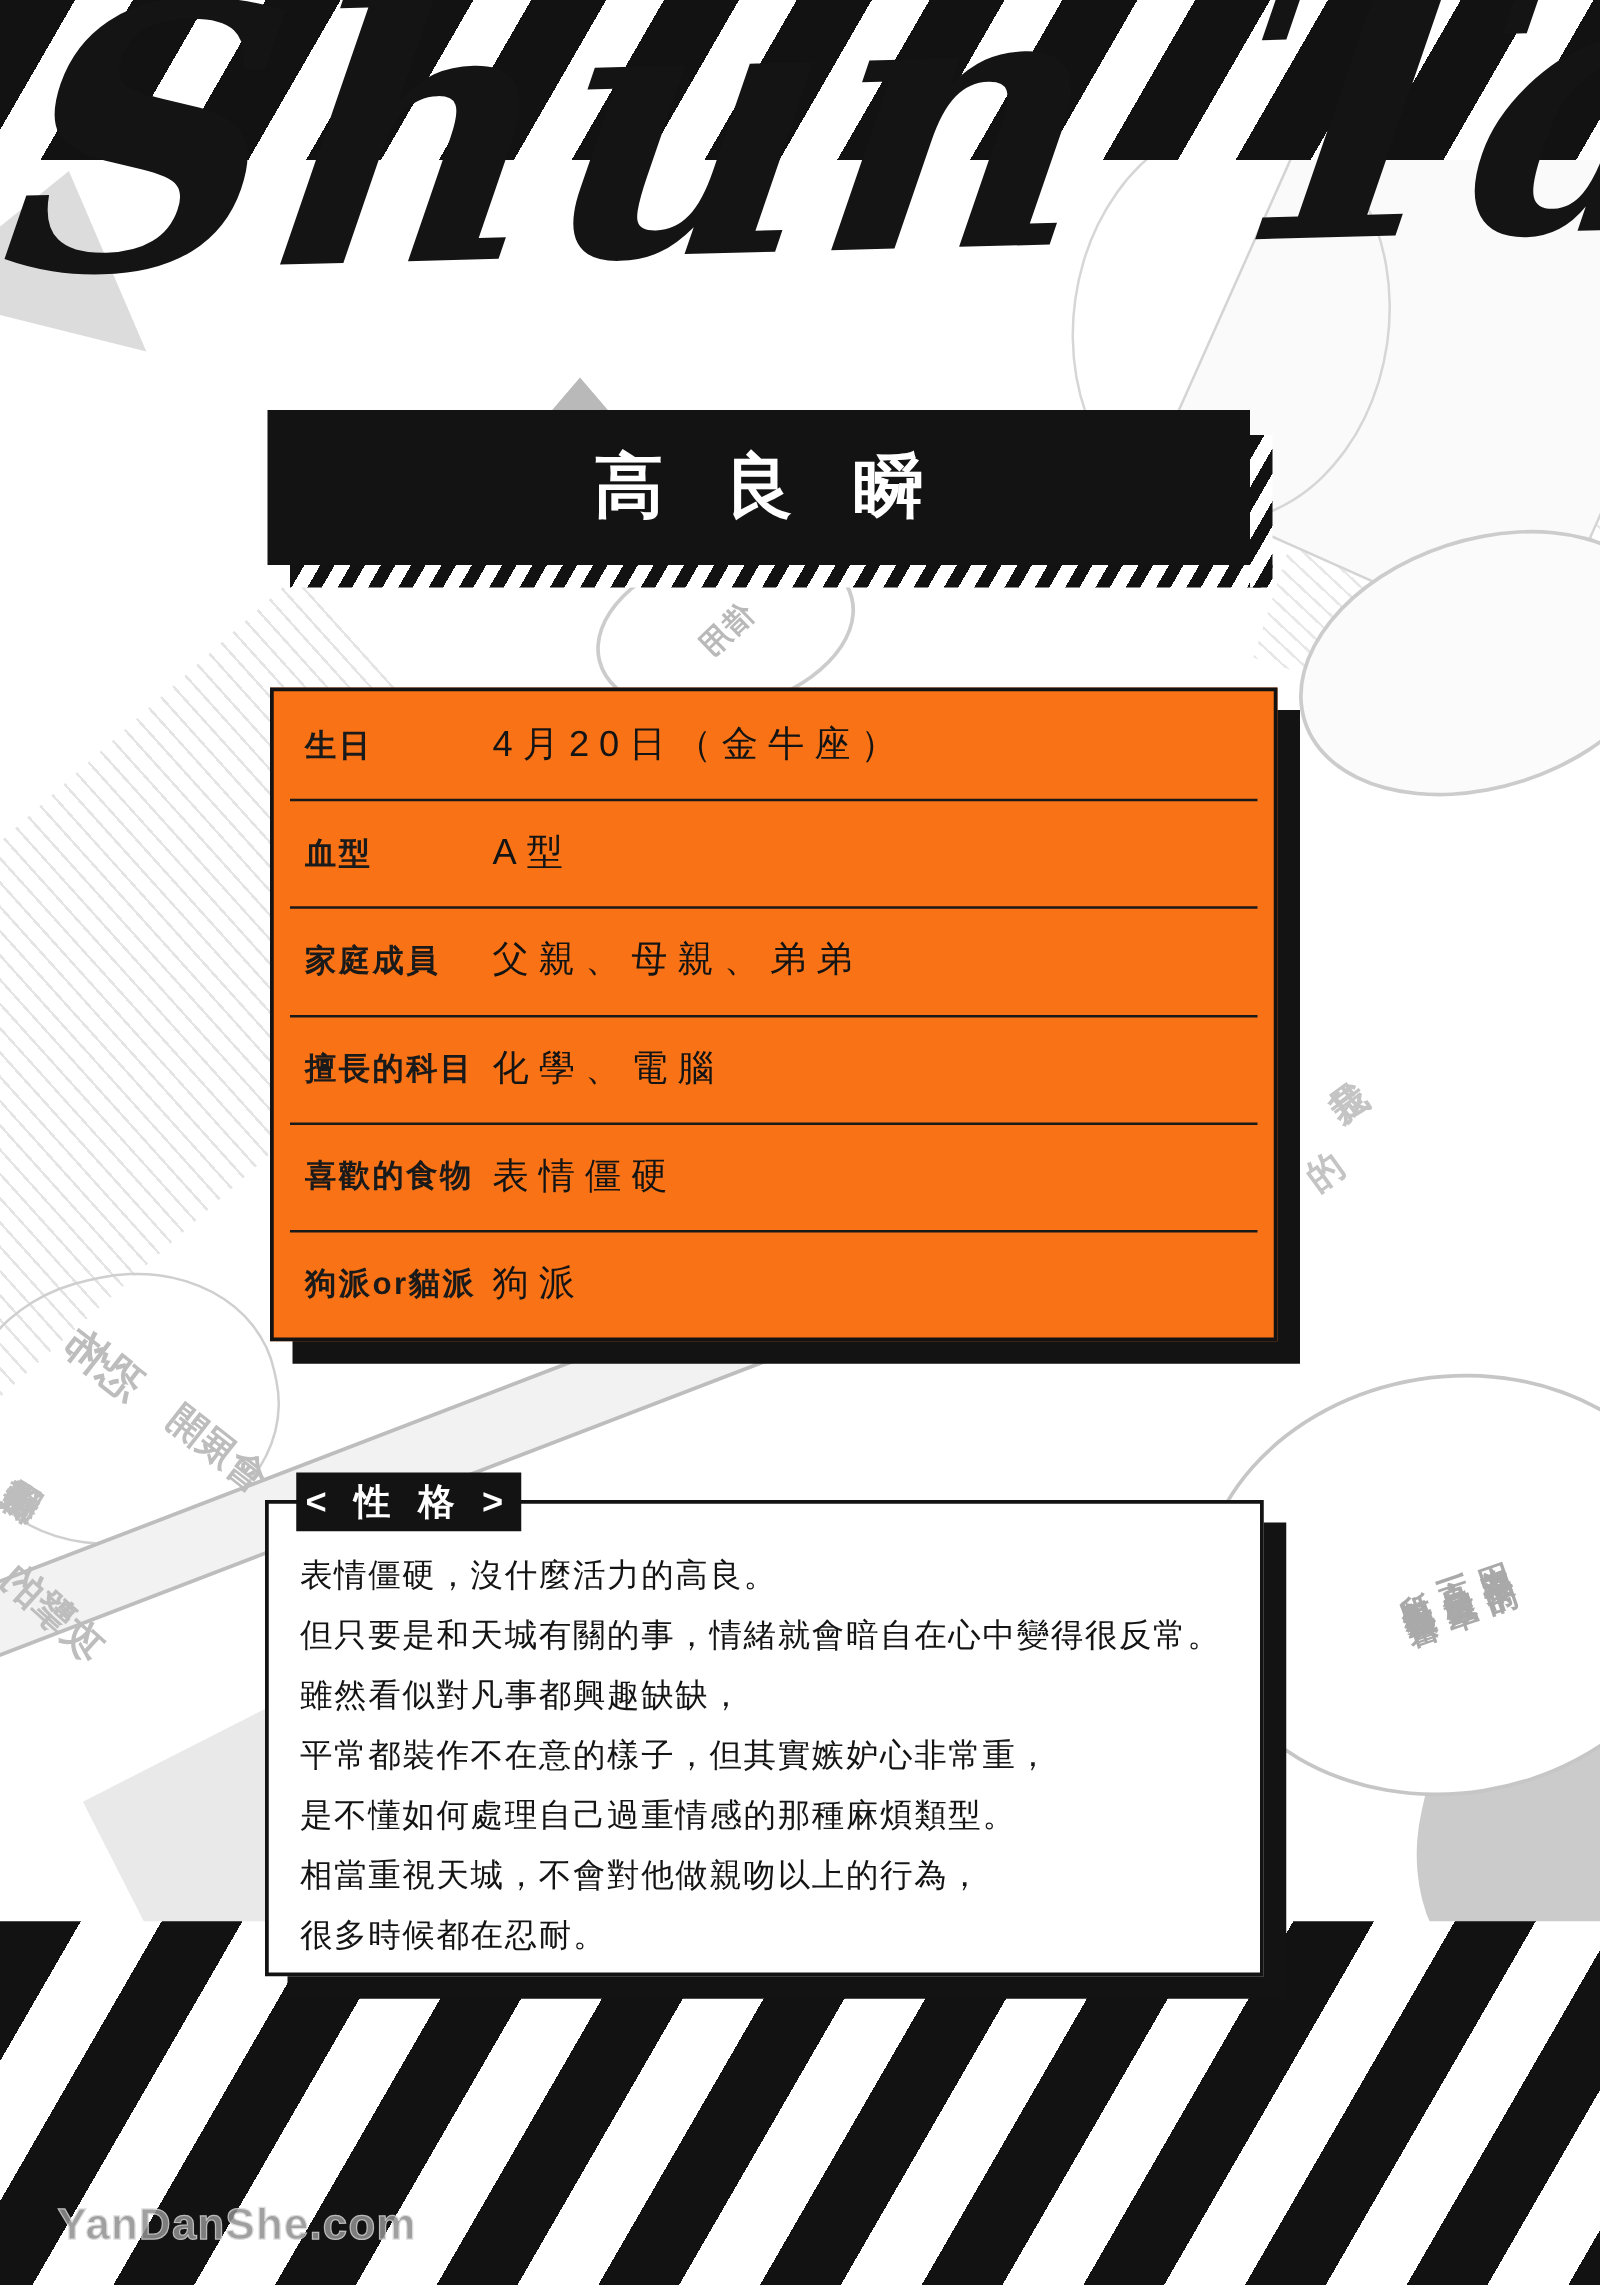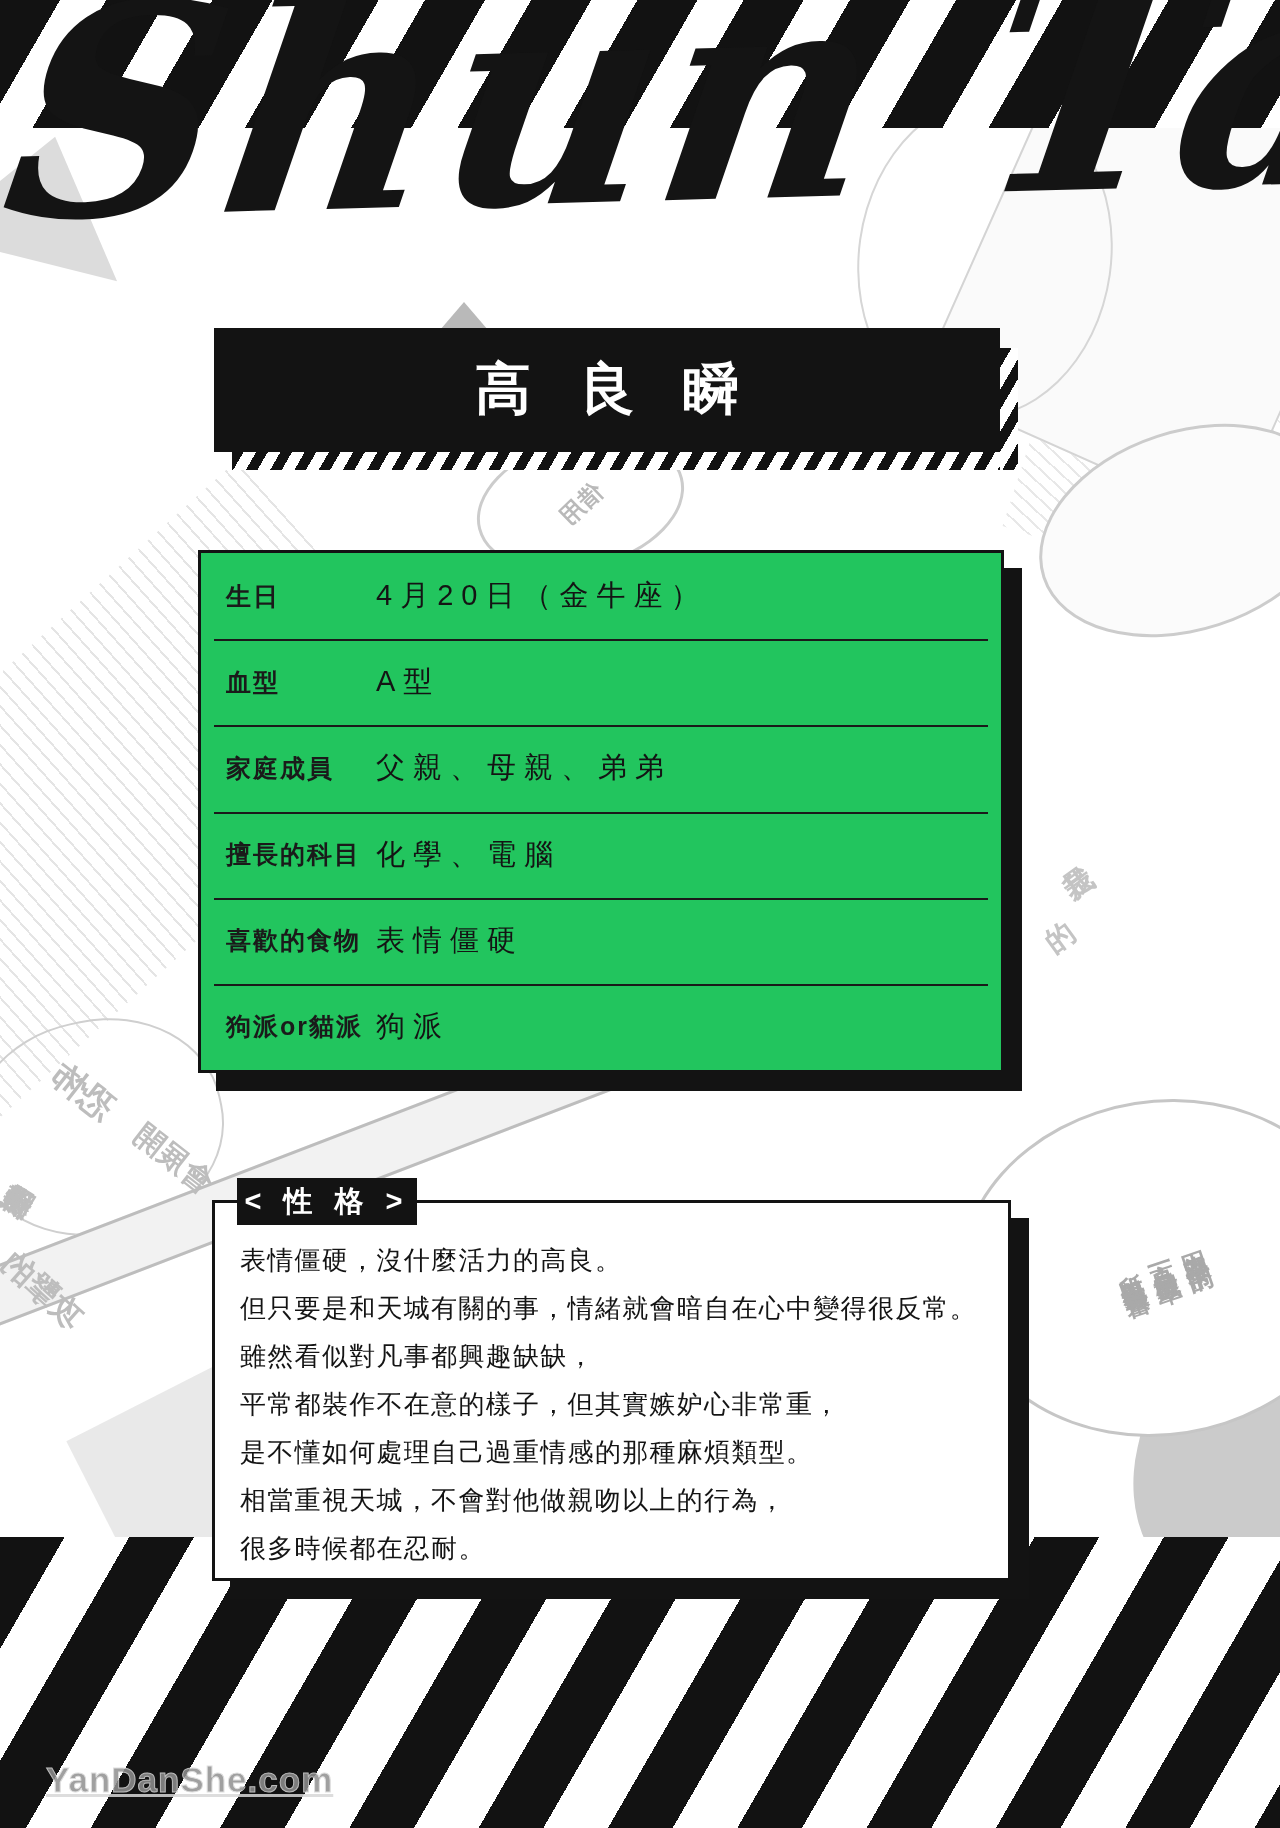--- a/index.html
+++ b/index.html
@@ -24,42 +24,42 @@
   .title-box{position:absolute;left:214px;top:328px;width:786px;height:124px;
     background:#131313;z-index:4;display:flex;align-items:center;justify-content:center;}
   .title-box span{color:#ffffff;font-weight:700;font-size:56px;
     letter-spacing:48px;padding-left:48px;white-space:nowrap;}
   .hatch{position:absolute;z-index:3;
     background:repeating-linear-gradient(120deg,#121212 0 10px,#ffffff 10px 21px);}
   .hatch-bottom{left:232px;top:452px;width:786px;height:18px;}
   .hatch-right{left:1000px;top:348px;width:18px;height:122px;}
 
   
-  .profile-table{position:absolute;left:198px;top:550px;width:800px;height:517px;
-    background:#22c55e;border:3px solid #131313;box-shadow:18px 18px 0 #131313;
+  .profile-table{position:absolute;left:216px;top:550px;width:800px;height:517px;
+    background:#f97316;border:3px solid #131313;box-shadow:18px 18px 0 #131313;
     z-index:4;display:flex;flex-direction:column;}
   .row{flex:1 1 0;display:flex;align-items:center;padding-left:25px;}
   .cell-label{width:150px;font-size:25px;font-weight:700;letter-spacing:2px;color:#1a1a1a;}
   .cell-value{font-size:29px;font-weight:400;letter-spacing:8px;color:#141414;white-space:nowrap;}
   .divider{position:absolute;left:13px;right:13px;height:2px;background:#1a1a1a;}
 
   
   .personality-box{position:absolute;left:212px;top:1200px;width:799px;height:381px;
     background:#ffffff;border:3px solid #131313;box-shadow:18px 18px 0 #131313;
     z-index:4;padding:33px 0 0 25px;box-sizing:border-box;}
   .personality-box p{margin:0;font-size:26px;line-height:48px;font-weight:400;
     letter-spacing:1.3px;color:#141414;white-space:nowrap;}
   .personality-label{position:absolute;left:237px;top:1178px;width:180px;height:47px;
     background:#131313;color:#ffffff;z-index:5;display:flex;align-items:center;
     justify-content:center;font-size:29px;font-weight:700;letter-spacing:7px;}
 
   
   .watermark{position:absolute;left:46px;top:1760px;z-index:6;
     font-size:35px;font-weight:700;letter-spacing:1px;color:#909090;
-    -webkit-text-stroke:1px #d8d8d8;opacity:.85;text-decoration:underline;}
+    -webkit-text-stroke:1px #d8d8d8;opacity:.85;}
 
   
   .bg{position:absolute;inset:0;z-index:1;}
   .bg *{position:absolute;}
   .speedlines{left:-70px;top:470px;width:330px;height:680px;opacity:.4;
     transform:rotate(48deg);
     background:repeating-linear-gradient(0deg,#bdbdbd 0 2px,transparent 2px 13px);}
   .sketchlines-r{left:1040px;top:290px;width:240px;height:280px;opacity:.35;
     transform:rotate(18deg);
     background:repeating-linear-gradient(25deg,#bdbdbd 0 2px,transparent 2px 11px);}

